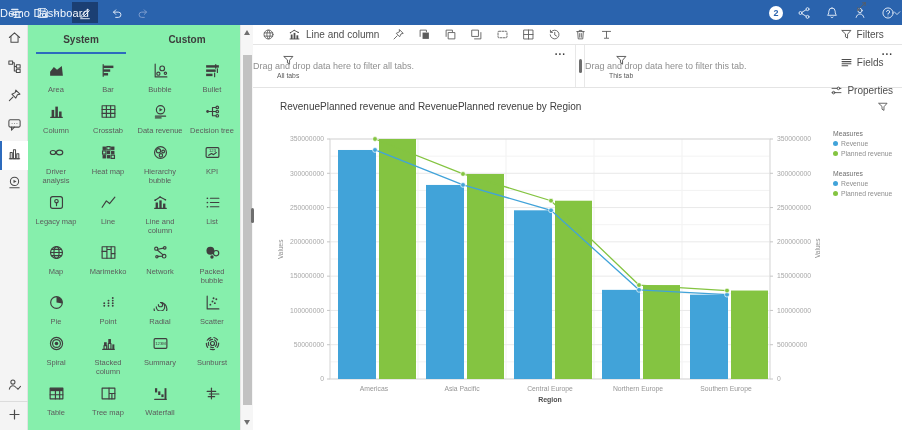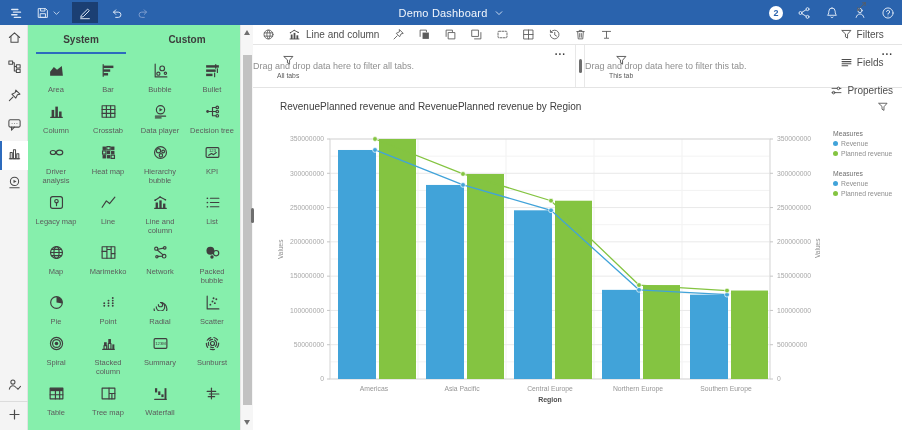--- a/index.html
+++ b/index.html
@@ -10,21 +10,21 @@
   
   .topbar { position:absolute; left:0; top:0; width:902px; height:25px; background:#2a63ad;
     display:flex; align-items:center; color:#eaf1fb; }
   .topbar .lgrp { display:flex; align-items:center; gap:11px; padding-left:9px; }
   .tb-ic { width:15px; height:15px; display:flex; align-items:center; justify-content:center; color:#dfe9f7; }
   .tb-ic svg { width:14px; height:14px; }
   .save-wrap { display:flex; align-items:center; gap:2px; }
   .edit-box { width:26px; height:21px; background:#1b3f73; display:flex; align-items:center; justify-content:center; }
   .dim { color:#7f9ecf; }
   .title-wrap { position:absolute; left:0; right:0; top:0; height:25px; display:flex;
-    align-items:center; justify-content:center; gap:6px; pointer-events:none; }
+    align-items:center; justify-content:space-between; gap:6px; pointer-events:none; }
   .title-wrap .ttl { font-size:11px; color:#f2f6fc; letter-spacing:.2px; }
   .rgrp { margin-left:auto; display:flex; align-items:center; gap:13px; padding-right:7px; }
   .badge { width:14px; height:14px; border-radius:50%; background:#fff; color:#2a63ad;
     font-size:9px; font-weight:bold; display:flex; align-items:center; justify-content:center; }
 
   
   .nav-rail { position:absolute; left:0; top:25px; width:28px; height:405px; background:#f4f4f4;
     border-right:1px solid #e3e3e3; display:flex; flex-direction:column; }
   .nav-item { width:28px; height:29px; display:flex; align-items:center; justify-content:center; color:#4b4b4b; }
   .nav-item svg { width:15px; height:15px; }
@@ -293,21 +293,21 @@
               <path d="M2 6.1h12M2 9.7h12M6 2.6v10.8M10 2.6v10.8"></path>
             </svg></span>
           <span class="vlabel">Crosstab</span>
         </div>
         <div class="viz-item">
           <span><svg viewBox="0 0 16 16" width="17" height="17" fill="none" stroke="currentColor" stroke-width="1.1" stroke-linecap="round" stroke-linejoin="round">
               <circle cx="8" cy="6.4" r="3.9"></circle>
               <path d="M7 4.7l3 1.7-3 1.7z" fill="currentColor" stroke="none"></path>
               <path d="M3.2 12.4h9.6M3.2 14h5.4"></path>
             </svg></span>
-          <span class="vlabel">Data player</span>
+          <span class="vlabel">Data revenue</span>
         </div>
         <div class="viz-item">
           <span><svg viewBox="0 0 16 16" width="17" height="17" fill="none" stroke="currentColor" stroke-width="1.1" stroke-linecap="round" stroke-linejoin="round">
               <circle cx="3.4" cy="8" r="1.3" fill="currentColor" stroke="none"></circle>
               <path d="M4.8 8h3.2m0 0V4.2h3m-3 3.8V12h3m-3-4h3"></path>
               <circle cx="12.5" cy="4.2" r="1.2"></circle>
               <circle cx="12.5" cy="8" r="1.2"></circle>
               <circle cx="12.5" cy="12" r="1.2"></circle>
             </svg></span>
           <span class="vlabel">Decision tree</span>

